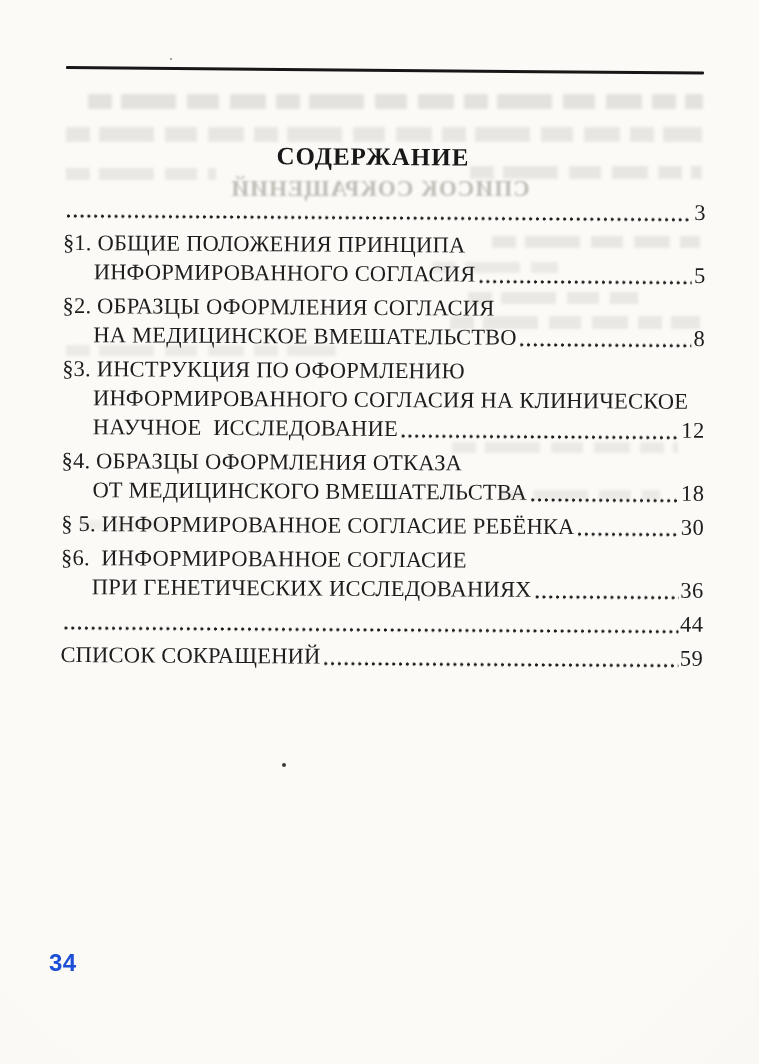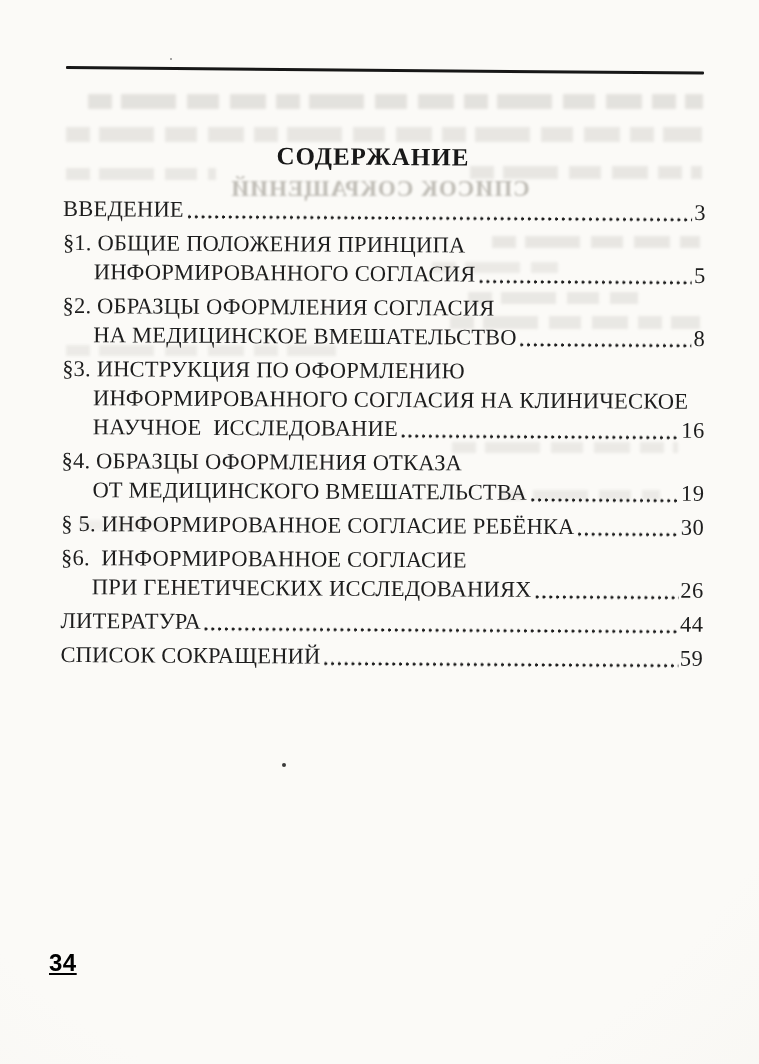--- a/index.html
+++ b/index.html
@@ -35,21 +35,21 @@
   .dots{
     flex:1;min-width:14px;height:4px;margin:0 2px 5px 3px;
     background-image:radial-gradient(circle at 2.2px 2px, #1c1c1c 1.35px, rgba(0,0,0,0) 1.8px);
     background-size:6.8px 4px;background-repeat:repeat-x;background-position:left bottom;
   }
   .pgnum{font-size:22.5px;letter-spacing:0.5px;}
 
   .folio{
     position:absolute;left:49px;top:949px;
     font-family:"Liberation Sans","DejaVu Sans",sans-serif;
-    font-weight:600;font-size:24px;color:#000000;letter-spacing:0.5px;text-decoration:underline;
+    font-weight:600;font-size:24px;color:#1d4ed8;letter-spacing:0.5px;
   }
 
   
   .bleed{
     position:absolute;filter:blur(1.6px);
     background-image:repeating-linear-gradient(90deg,
       #6e6a60 0 24px, rgba(0,0,0,0) 24px 33px,
       #6e6a60 33px 88px, rgba(0,0,0,0) 88px 99px,
       #6e6a60 99px 131px, rgba(0,0,0,0) 131px 142px,
       #6e6a60 142px 178px, rgba(0,0,0,0) 178px 188px);
@@ -98,21 +98,20 @@
   <div class="bleed b12"></div>
 
   <div class="content">
     <div class="top-rule"></div>
 
     <h1 class="doc-title">СОДЕРЖАНИЕ</h1>
 
     <div class="toc">
         <div class="toc-entry">
           <div class="toc-line">
-            <span class="toc-text">ВВЕДЕНИЕ</span>
             <span class="dots"></span>
             <span class="pgnum">3</span>
           </div>
         </div>
         <div class="toc-entry">
           <div class="toc-line">
             <span class="toc-text">§1. ОБЩИЕ ПОЛОЖЕНИЯ ПРИНЦИПА</span>
           </div>
           <div class="toc-line cont">
             <span class="toc-text">ИНФОРМИРОВАННОГО СОГЛАСИЯ</span>
@@ -133,53 +132,52 @@
         <div class="toc-entry">
           <div class="toc-line">
             <span class="toc-text">§3. ИНСТРУКЦИЯ ПО ОФОРМЛЕНИЮ</span>
           </div>
           <div class="toc-line cont">
             <span class="toc-text">ИНФОРМИРОВАННОГО СОГЛАСИЯ НА КЛИНИЧЕСКОЕ</span>
           </div>
           <div class="toc-line cont">
             <span class="toc-text">НАУЧНОЕ  ИССЛЕДОВАНИЕ</span>
             <span class="dots"></span>
-            <span class="pgnum">16</span>
+            <span class="pgnum">12</span>
           </div>
         </div>
         <div class="toc-entry">
           <div class="toc-line">
             <span class="toc-text">§4. ОБРАЗЦЫ ОФОРМЛЕНИЯ ОТКАЗА</span>
           </div>
           <div class="toc-line cont">
             <span class="toc-text">ОТ МЕДИЦИНСКОГО ВМЕШАТЕЛЬСТВА</span>
             <span class="dots"></span>
-            <span class="pgnum">19</span>
+            <span class="pgnum">18</span>
           </div>
         </div>
         <div class="toc-entry">
           <div class="toc-line">
             <span class="toc-text">§ 5. ИНФОРМИРОВАННОЕ СОГЛАСИЕ РЕБЁНКА</span>
             <span class="dots"></span>
             <span class="pgnum">30</span>
           </div>
         </div>
         <div class="toc-entry">
           <div class="toc-line">
             <span class="toc-text">§6.  ИНФОРМИРОВАННОЕ СОГЛАСИЕ</span>
           </div>
           <div class="toc-line cont">
             <span class="toc-text">ПРИ ГЕНЕТИЧЕСКИХ ИССЛЕДОВАНИЯХ</span>
             <span class="dots"></span>
-            <span class="pgnum">26</span>
+            <span class="pgnum">36</span>
           </div>
         </div>
         <div class="toc-entry">
           <div class="toc-line">
-            <span class="toc-text">ЛИТЕРАТУРА</span>
             <span class="dots"></span>
             <span class="pgnum">44</span>
           </div>
         </div>
         <div class="toc-entry">
           <div class="toc-line">
             <span class="toc-text">СПИСОК СОКРАЩЕНИЙ</span>
             <span class="dots"></span>
             <span class="pgnum">59</span>
           </div>

